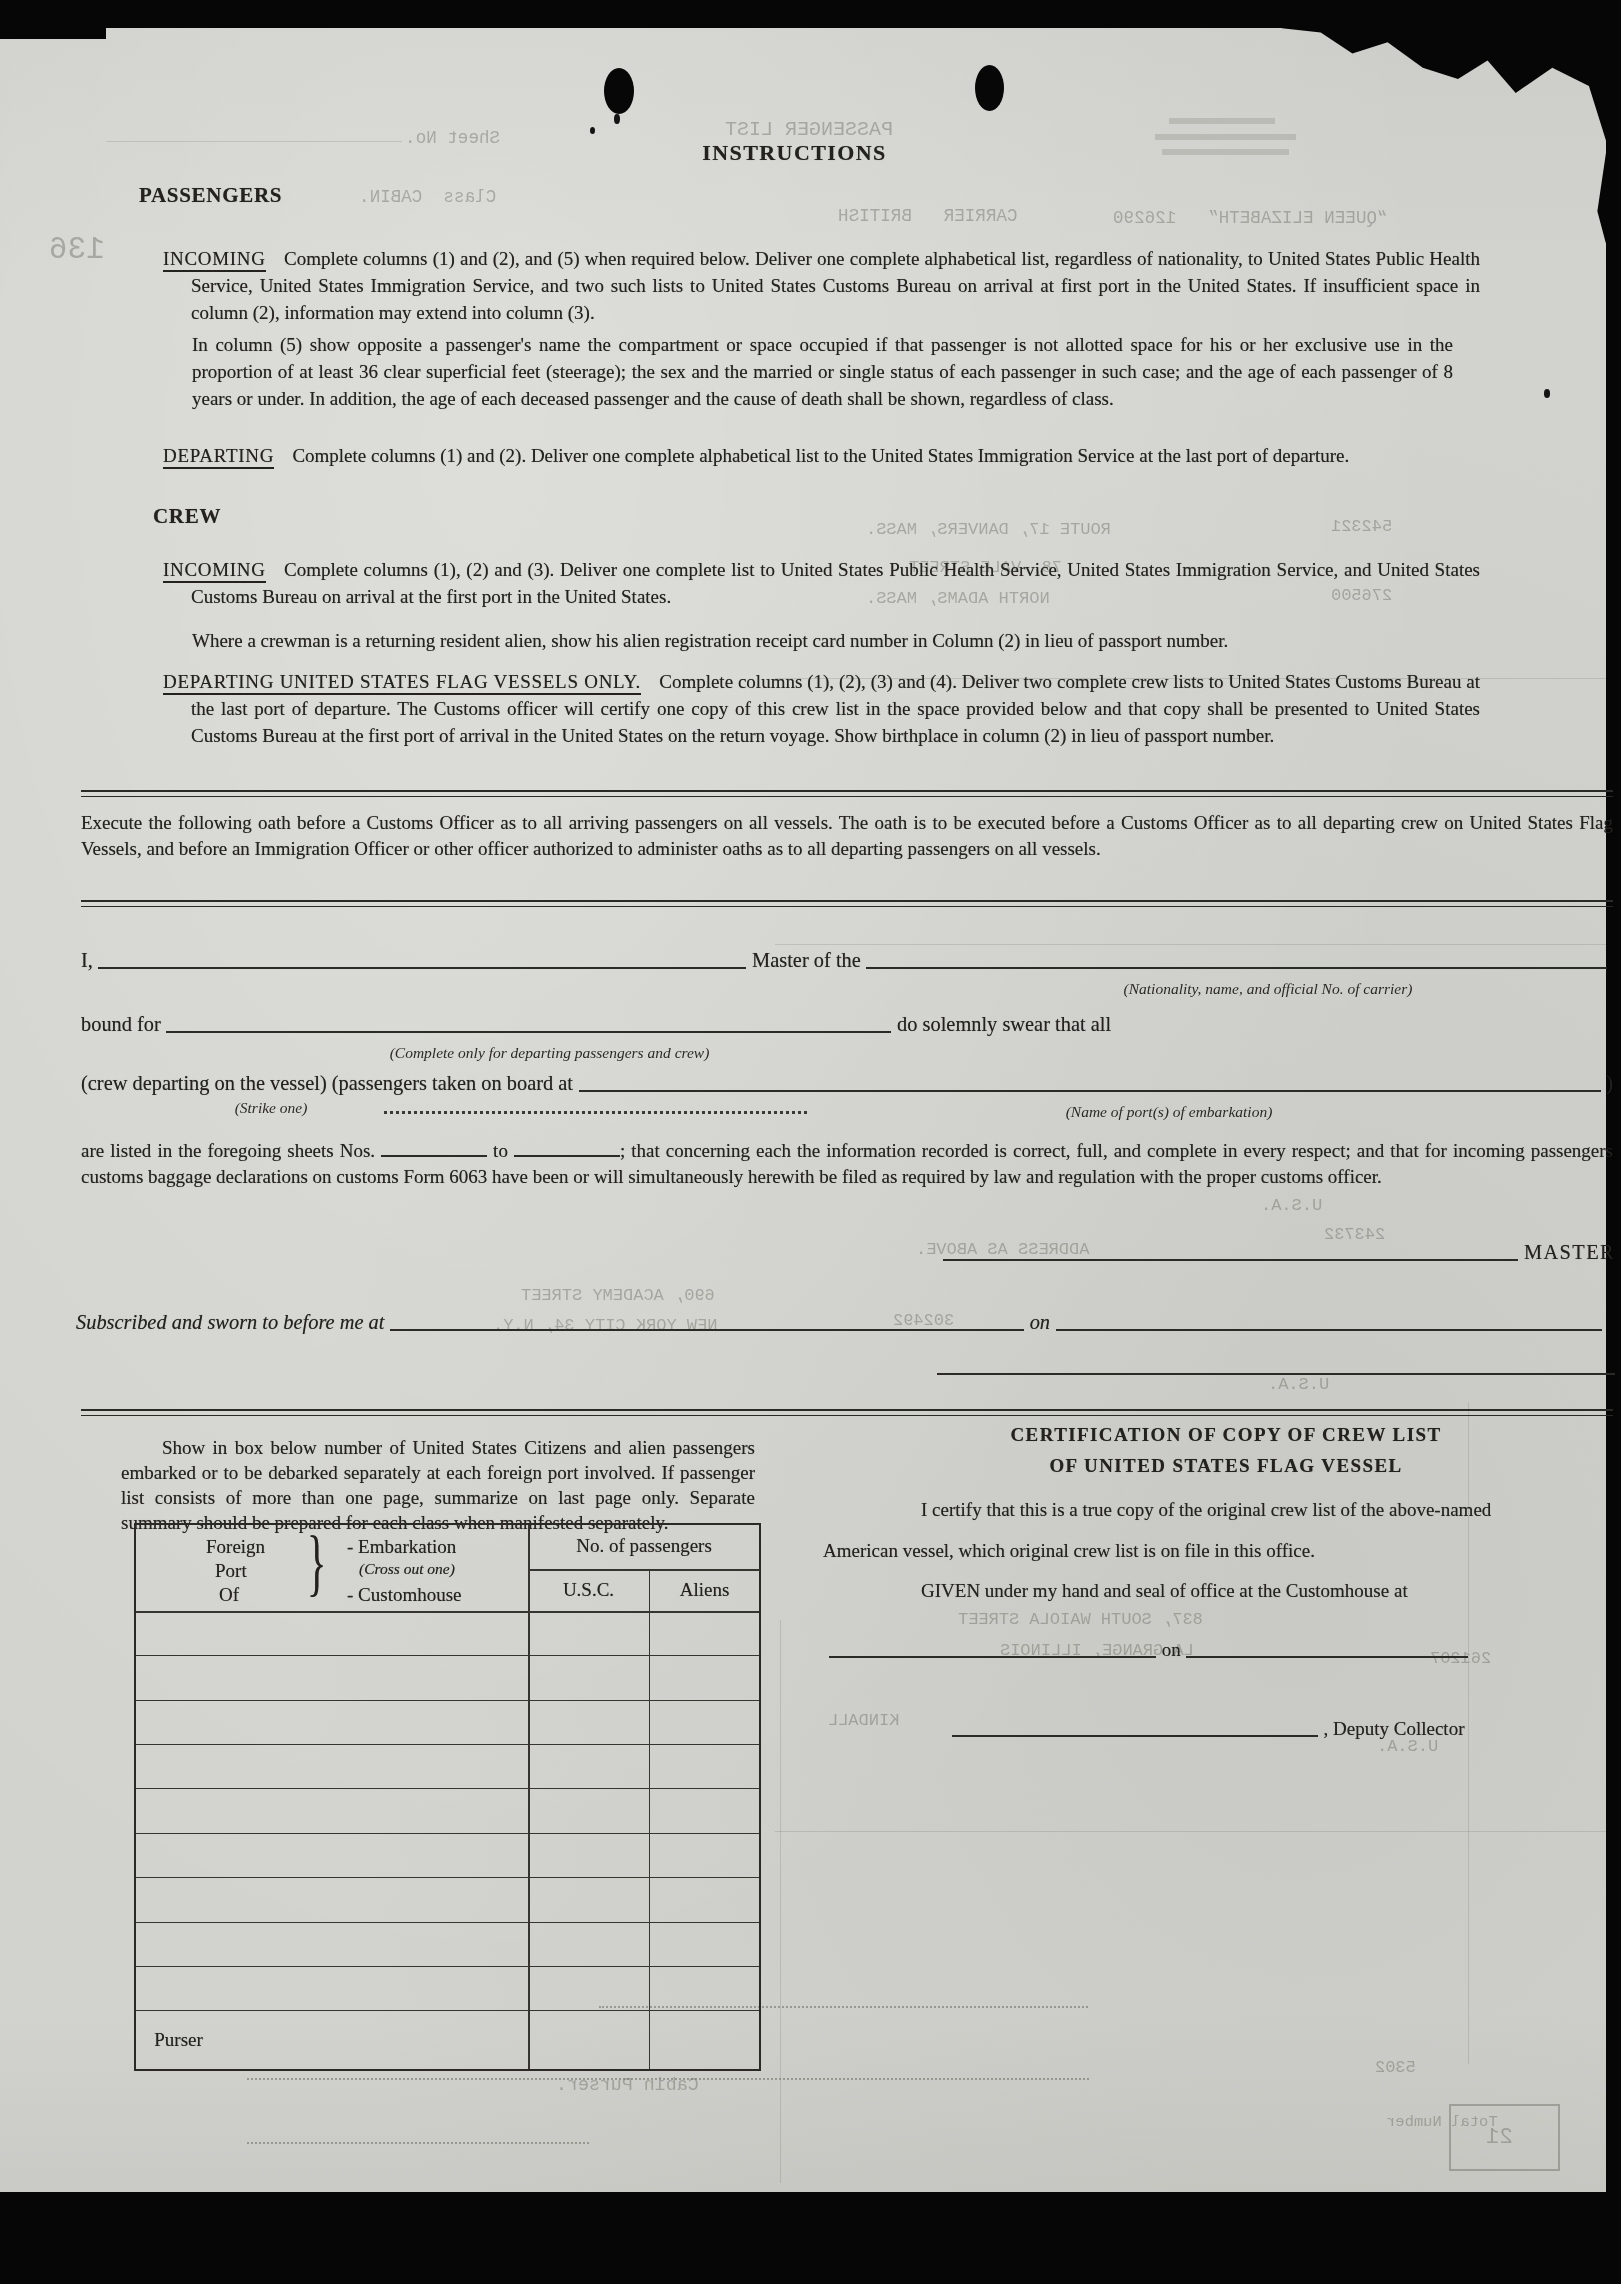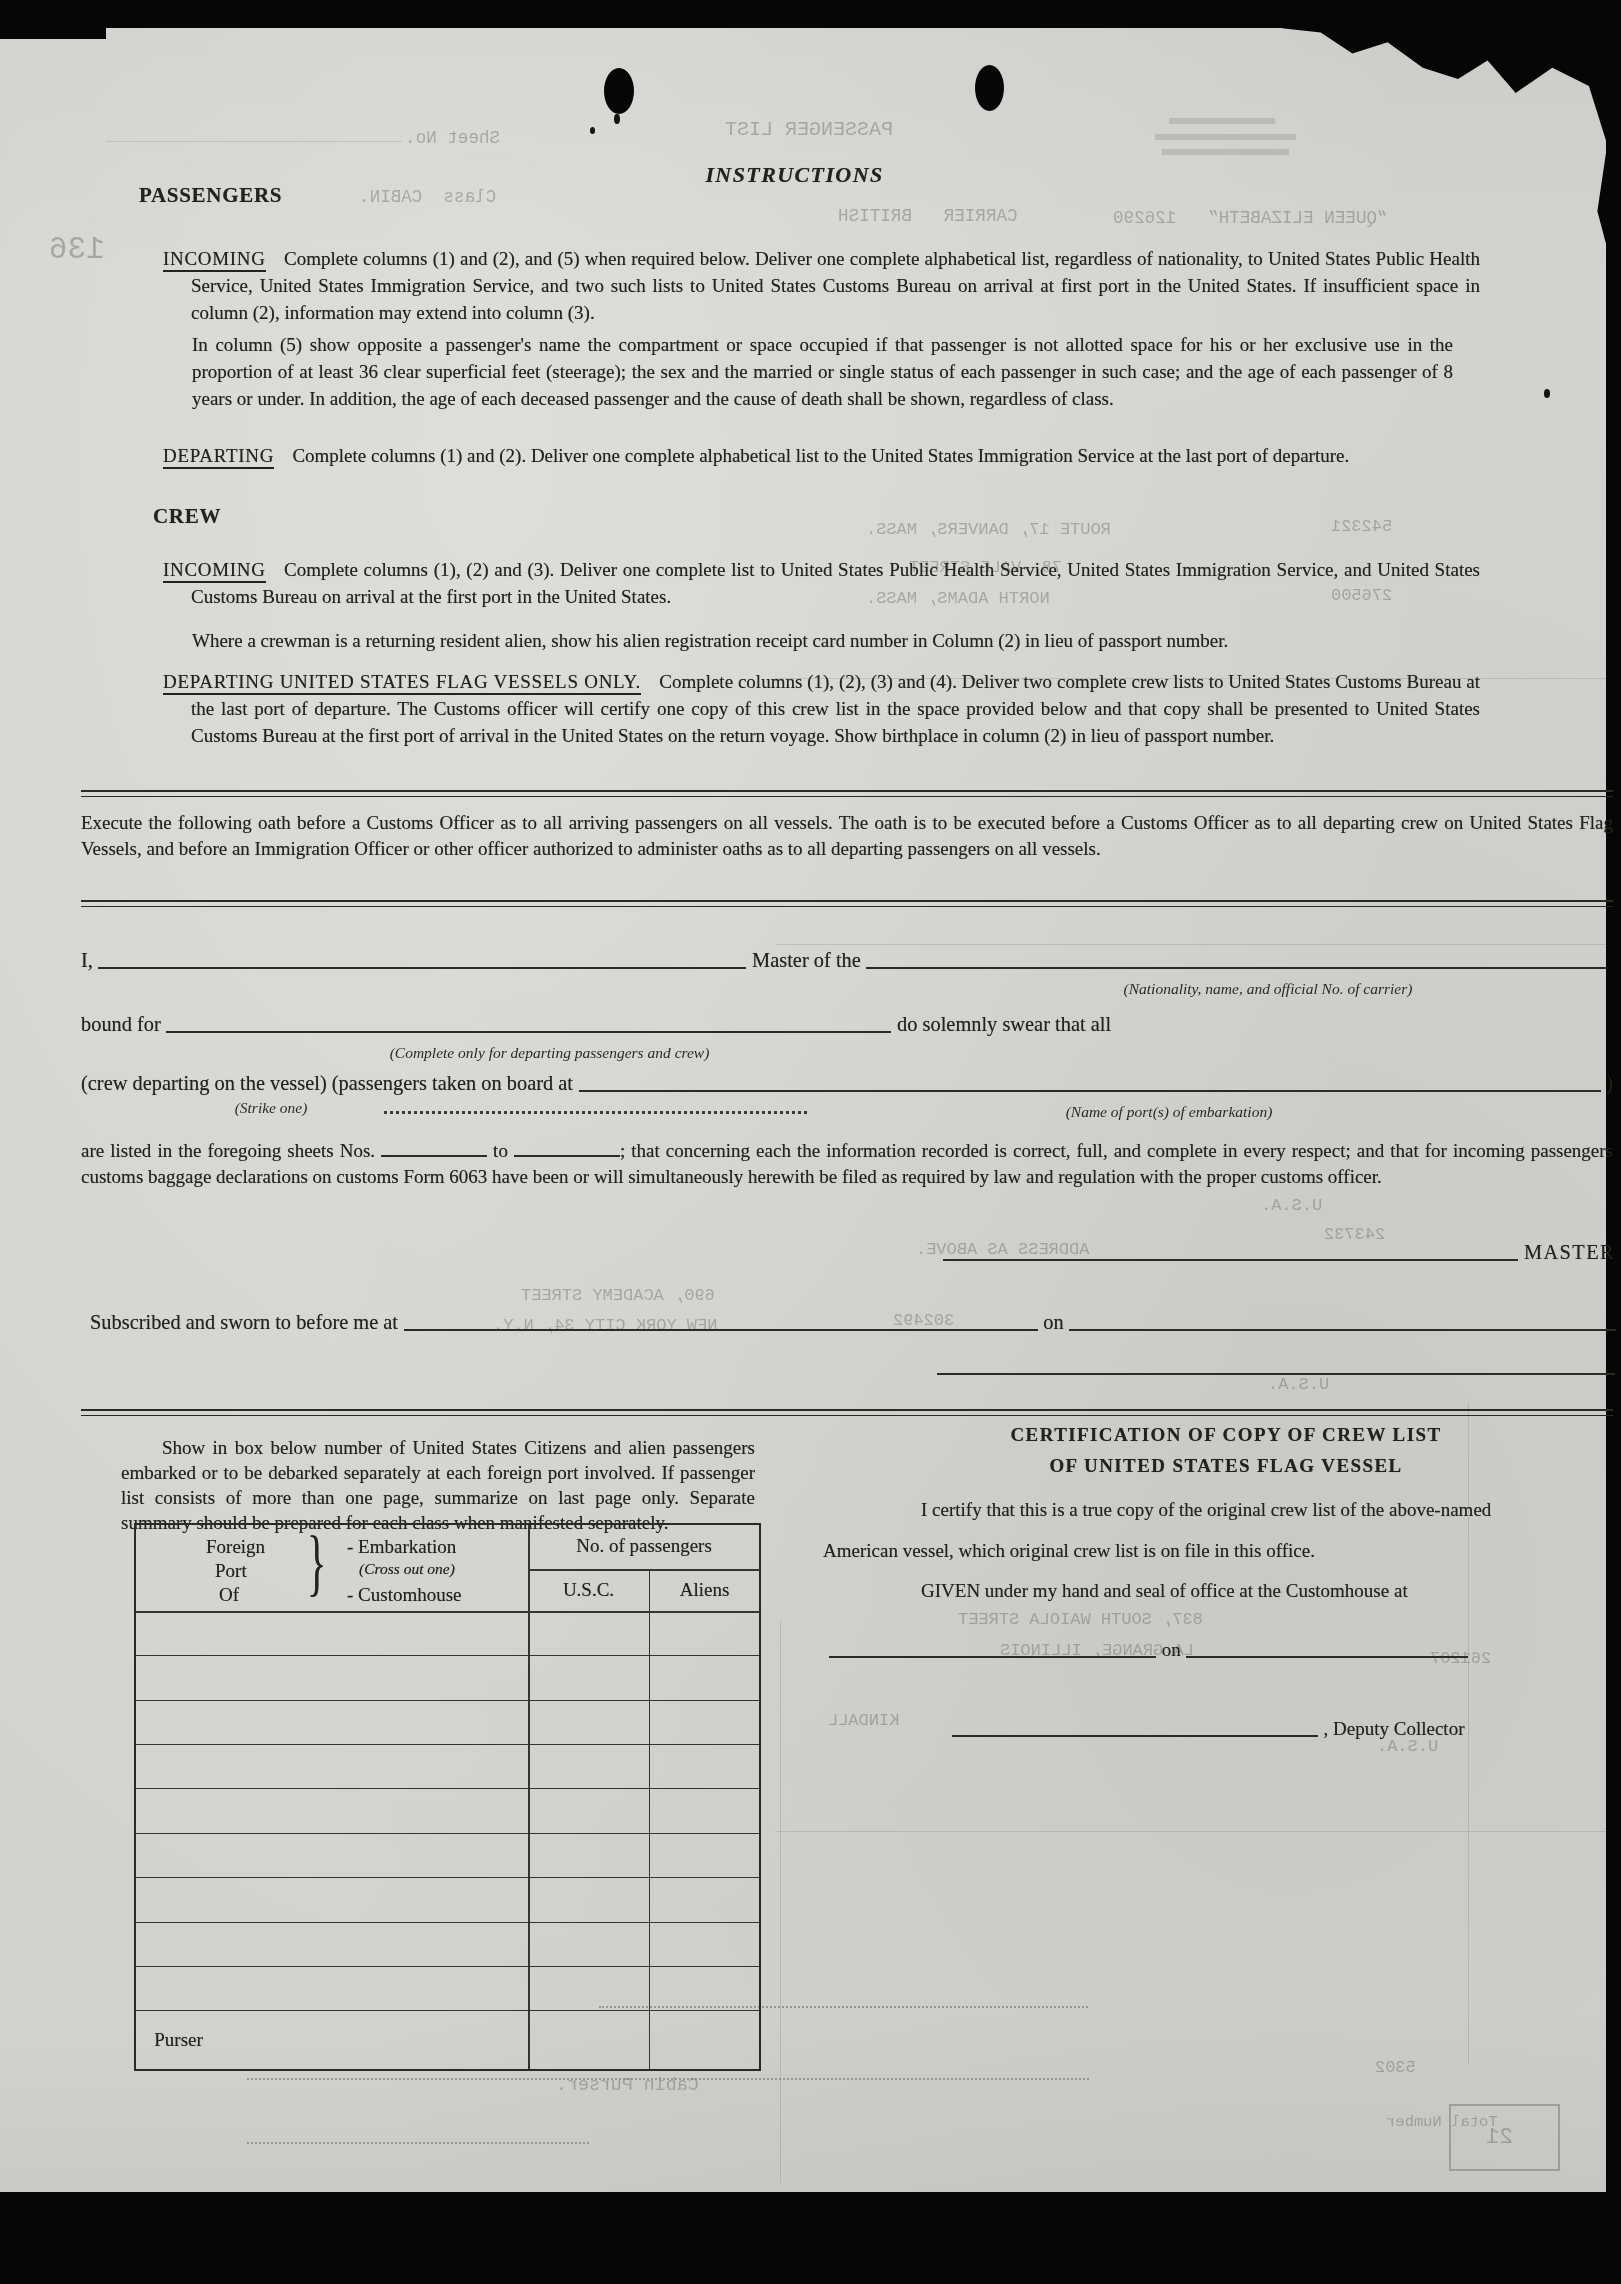--- a/index.html
+++ b/index.html
@@ -98,21 +98,21 @@
   <div class="ghostline" style="left:1468px;top:1402px;width:1.4px;height:662px;"></div>
   <div class="ghostline" style="left:780px;top:1620px;width:1.4px;height:563px;"></div>
   <div class="ghostbar" style="left:1169px;top:118px;width:106px;height:5.6px;"></div>
   <div class="ghostbar" style="left:1155px;top:134px;width:141px;height:5.6px;"></div>
   <div class="ghostbar" style="left:1162px;top:149px;width:127px;height:5.6px;"></div>
   <div class="dotbleed" style="left:599px;top:2006px;width:489px;"></div>
   <div class="dotbleed" style="left:247px;top:2078px;width:842px;"></div>
   <div class="dotbleed" style="left:247px;top:2142px;width:342px;"></div>
   <div class="bleedbox" style="left:1449px;top:2104px;width:107px;height:63px;"></div>
 
-  <div class="abs ink" style="left:0;top:162px;width:1589px;font-style:italic;">
+  <div class="abs ink" style="left:0;top:140px;width:1589px;">
     <h1 class="title">INSTRUCTIONS</h1>
   </div>
 
   <div class="abs ink heading" style="left:139px;top:183px;">PASSENGERS</div>
 
   <div class="abs ink para hang" style="left:163px;top:245px;width:1289px;">
     <span class="plabel">INCOMING</span><span class="gap"></span><span>Complete columns (1) and (2), and (5) when required below. Deliver one complete alphabetical list, regardless of nationality, to United States Public Health Service, United States Immigration Service, and two such lists to United States Customs Bureau on arrival at first port in the United States. If insufficient space in column (2), information may extend into column (3).</span>
   </div>
 
   <div class="abs ink para" style="left:192px;top:331px;width:1261px;">In column (5) show opposite a passenger's name the compartment or space occupied if that passenger is not allotted space for his or her exclusive use in the proportion of at least 36 clear superficial feet (steerage); the sex and the married or single status of each passenger in such case; and the age of each passenger of 8 years or under. In addition, the age of each deceased passenger and the cause of death shall be shown, regardless of class.</div>
@@ -168,21 +168,21 @@
     <span class="iblank"></span>
     <span>to</span>
     <span class="iblank"></span><span>; that concerning each the information recorded is correct, full, and complete in every respect; and that for incoming passengers customs baggage declarations on customs Form 6063 have been or will simultaneously herewith be filed as required by law and regulation with the proper customs officer.</span>
   </div>
 
   <div class="row ink" style="left:937px;top:1234px;width:678px;height:31px;">
     <span class="line"></span>
     <span class="caps">MASTER</span>
   </div>
 
-  <div class="row ink" style="left:90px;top:1304px;width:1532px;height:31px;">
+  <div class="row ink" style="left:76px;top:1304px;width:1532px;height:31px;font-style:italic;">
     <span>Subscribed and sworn to before me at</span>
     <span class="linew" style="width:634px;"></span>
     <span>on</span>
     <span class="line"></span>
   </div>
 
   <div class="abs" style="left:937px;top:1349px;width:678px;height:24px;border-bottom:2.1px solid #2b2a26;"></div>
 
   <div class="drule" style="left:81px;top:1409px;width:1532px;"></div>
 

